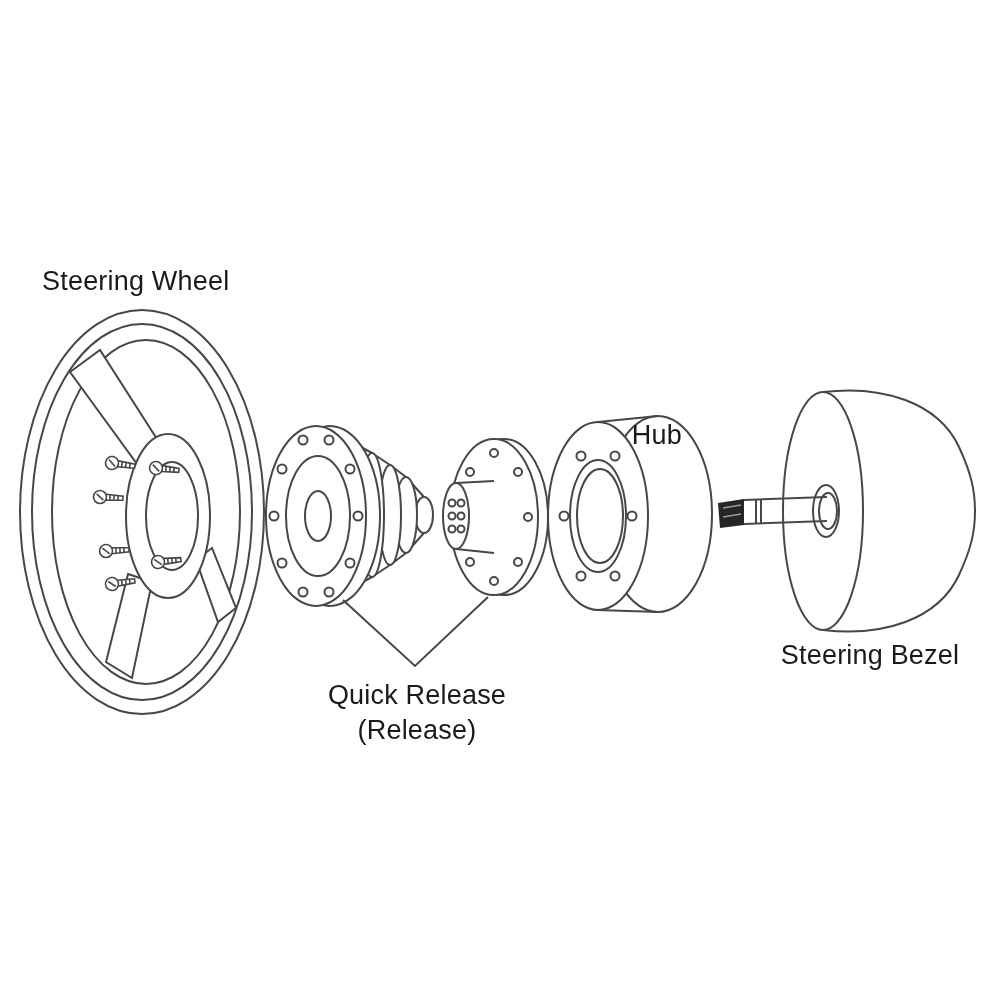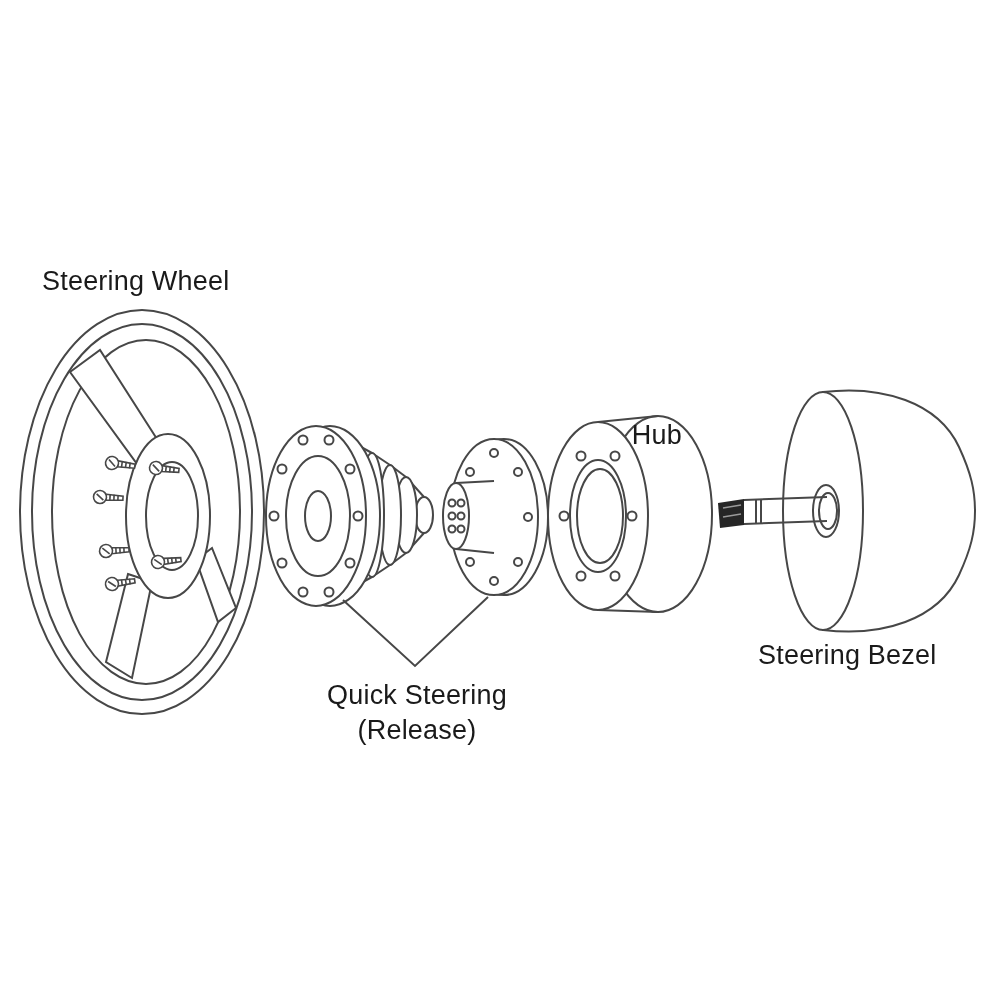--- a/index.html
+++ b/index.html
@@ -16,21 +16,21 @@
     position:absolute;
     color:#1a1a1a;
     font-size:27px;
     letter-spacing:0.2px;
     white-space:nowrap;
   }
   .label-steering-wheel{left:42px;top:266px;}
   .label-hub{left:582px;top:372px;width:100px;text-align:right;margin-top:48px;}
   .label-quick-release{left:292px;top:678px;width:250px;text-align:center;line-height:35px;white-space:normal;}
   .label-quick-release span{display:block;}
-  .label-steering-bezel{left:758px;top:640px;width:224px;}
+  .label-steering-bezel{left:758px;top:640px;width:224px;text-align:center;}
 </style>
 </head>
 <body>
 
 <div class="canvas">
 
   <svg class="art" width="1000" height="1000" viewBox="0 0 1000 1000">
     <defs>
       <g id="screw" stroke="#474747" stroke-width="1.6" fill="none">
         <path d="M6,-3 L23,-2 L23,2 L6,3 Z" fill="#ffffff"></path>
@@ -168,19 +168,19 @@
       <line x1="723" y1="508" x2="741" y2="505" stroke="#9a9a9a" stroke-width="1.5"></line>
       <line x1="723" y1="517" x2="741" y2="514" stroke="#9a9a9a" stroke-width="1.5"></line>
     </g>
   </svg>
 
   <div class="label label-steering-wheel">Steering Wheel</div>
 
   <div class="label label-hub">Hub</div>
 
   <div class="label label-quick-release">
-    <span>Quick Steering</span>
+    <span>Quick Release</span>
     <span>(Release)</span>
   </div>
 
   <div class="label label-steering-bezel">Steering Bezel</div>
 
 </div>
 
 </body></html>

